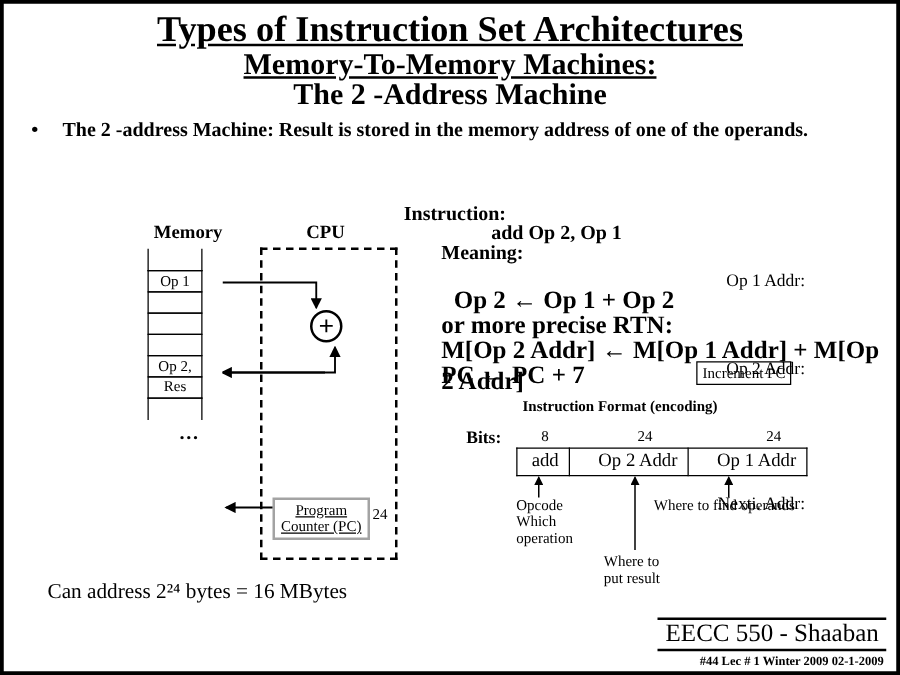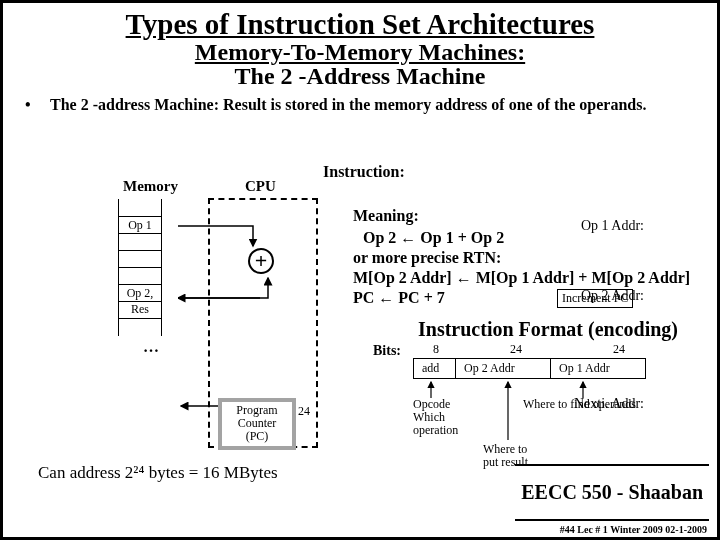--- a/index.html
+++ b/index.html
@@ -80,55 +80,56 @@
     width: 26px; height: 26px;
     border: 2px solid #000;
     border-radius: 50%;
     text-align: center;
     font-size: 22px;
     line-height: 22px;
     font-weight: bold;
     background: #fff;
   }
   .pc-box {
-    border: 4px solid #a3a3a3;
+    border: 2px solid #a3a3a3;
     font-size: 12px;
     text-align: center;
     padding: 2px 4px;
     line-height: 1.1;
+    text-decoration: underline;
   }
   .small-text { font-size: 12px; line-height: 1.1; }
   .meaning-label { font-weight: bold; font-size: 16px; }
-  .rtn-text { font-size: 16px; font-weight: bold; line-height: 1.25; }
+  .rtn-text { font-size: 20px; font-weight: bold; line-height: 1.25; }
   .inc-box {
     border: 1px solid #000;
     font-size: 12px;
     padding: 1px 4px;
     display: inline-block;
     margin-left: 44px;
   }
   .format-table {
     border-collapse: collapse;
   }
   .format-table td {
     border: 1px solid #000;
-    font-size: 12px;
-    text-align: left;
+    font-size: 15px;
+    text-align: right;
     padding: 2px 8px;
   }
   .arrow-svg { position: absolute; }
   .footer-badge {
     position: absolute;
     right: 8px;
     bottom: 16px;
     border-top: 2px solid #000;
     border-bottom: 2px solid #000;
     font-size: 20px;
-    font-weight: bold;
-    padding: 15px 6px;
+    font-weight: normal;
+    padding: 0 6px;
     background: #fff;
   }
   .footer-small {
     position: absolute;
     right: 10px;
     bottom: 2px;
     font-size: 10px;
     font-weight: bold;
   }
 </style>
@@ -197,29 +198,30 @@
     </svg>
     <svg class="arrow-svg" style="left:165px; top:243px;" width="45" height="14">
       <defs>
           <marker id="ah3" markerWidth="6" markerHeight="6" refX="5" refY="3" orient="auto">
             <path d="M0,0 L6,3 L0,6 Z" fill="#000"></path>
           </marker>
         </defs>
       <path d="M40,5 L3,5" stroke="#000" stroke-width="1.5" fill="none" marker-end="url(#ah3)"></path>
     </svg>
 
-
-    <div class="abs meaning-label" style="left:340px; top:49px;">Meaning:</div>
+    <div class="abs" style="left:380px; top:20px; font-weight:bold; font-size:16px;">add Op 2, Op 1</div>
+
+    <div class="abs meaning-label" style="left:340px; top:36px;">Meaning:</div>
     <div class="abs rtn-text" style="left:350px; top:70px;">Op 2  ←  Op 1 + Op 2</div>
     <div class="abs rtn-text" style="left:340px; top:90px;">or more precise RTN:</div>
     <div class="abs rtn-text" style="left:340px; top:110px;">M[Op 2 Addr] ← M[Op 1 Addr] + M[Op 2 Addr]</div>
     <div class="abs rtn-text" style="left:340px; top:130px;">PC ← PC  + 7</div>
     <div class="abs inc-box" style="left:500px; top:131px;">Increment PC</div>
 
-    <div class="abs" style="left:405px; top:160px; font-weight:bold; font-size:20px;">Instruction Format (encoding)</div>
+    <div class="abs" style="left:405px; top:160px; font-weight:bold; font-size:12px;">Instruction Format (encoding)</div>
     <div class="abs" style="left:360px; top:185px; font-weight:bold; font-size:14px;">Bits:</div>
     <div class="abs small-text" style="left:420px; top:185px;">8</div>
     <div class="abs small-text" style="left:497px; top:185px;">24</div>
     <div class="abs small-text" style="left:600px; top:185px;">24</div>
 
     <table class="abs format-table" style="left:400px; top:200px;">
       <tbody>
           <tr>
         <td style="width:42px;">add</td>
         <td style="width:95px;">Op 2 Addr</td>

